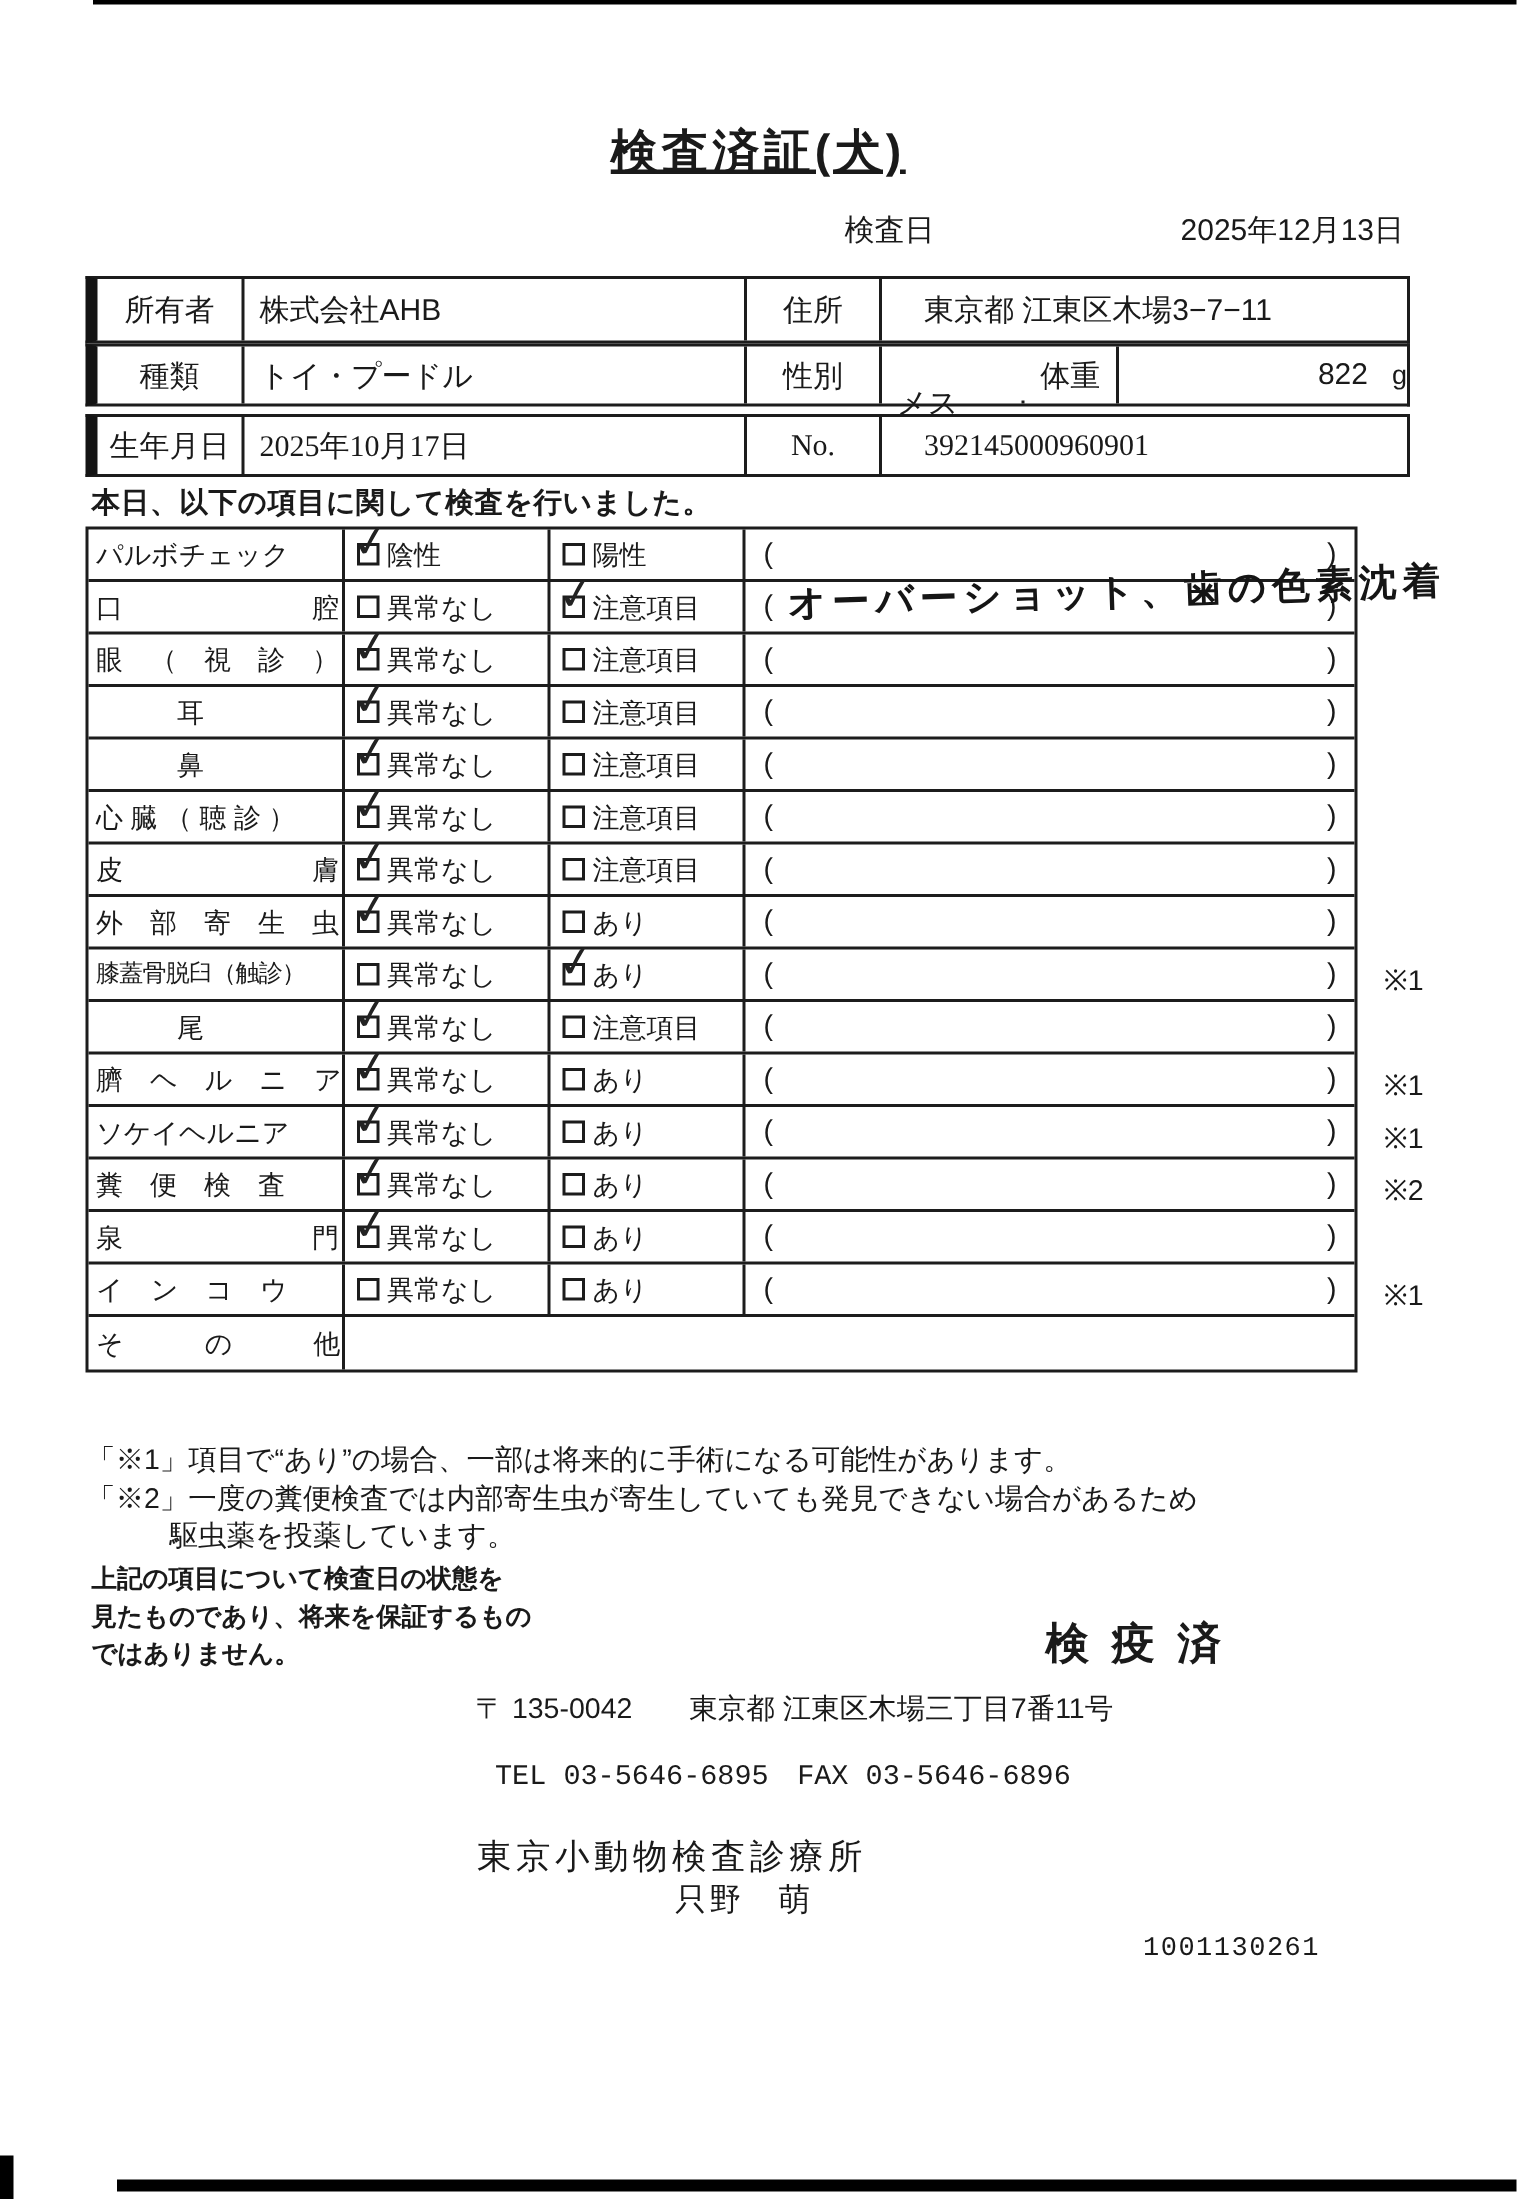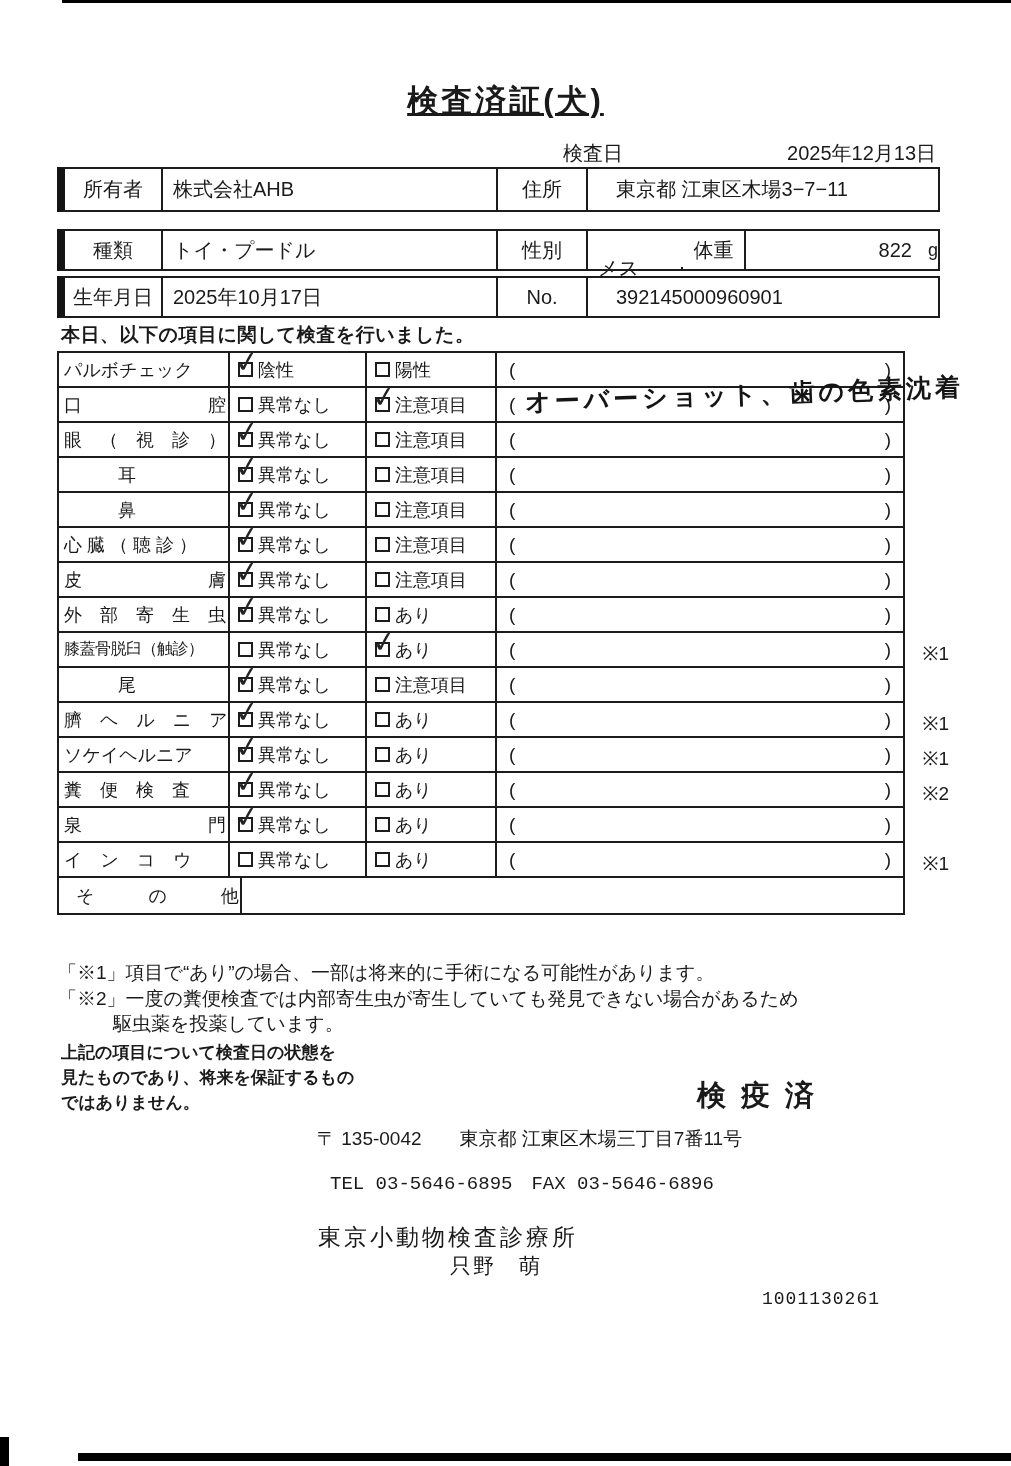--- a/index.html
+++ b/index.html
@@ -30,38 +30,38 @@
 
   .box-table {
     position: absolute; left: 57px; width: 883px;
     display: flex; align-items: stretch;
     border: 2px solid #1c1c1c; border-left: 8px solid #141414;
   }
   .bt-cell { display: flex; align-items: center; font-size: 20px; white-space: pre; }
   .bt-label { justify-content: center; border-right: 2px solid #1c1c1c; }
   .bt-value { padding-left: 10px; }
   .bt-divide { border-right: 2px solid #1c1c1c; }
-  .owner-table { top: 167px; height: 45px; }
+  .owner-table { top: 184px; height: 45px; }
   .pet-row1 { top: 229px; height: 42px; }
-  .pet-row2 { top: 276px; height: 42px; }
+  .pet-row2 { top: 276px; height: 42px; font-family: Liberation Serif, serif; }
   .w-owner-label { width: 98px; }
   .w-owner-value { width: 335px; }
   .w-addr-label { width: 90px; }
   .w-addr-value { flex: 1; padding-left: 28px; }
   .w-sex-value { width: 95px; margin-top: 36px; }
   .w-weight-label { width: 63px; }
   .w-weight-value { flex: 1; justify-content: flex-end; padding-right: 0; gap: 16px; }
   .weight-unit { font-size: 18px; }
 
   .intro { position: absolute; top: 322px; left: 61px; font-size: 19px; font-weight: 700; letter-spacing: .5px; }
 
   
   .items { position: absolute; top: 351px; left: 57px; width: 848px; border: 2px solid #1c1c1c; }
   .item-row { position: relative; display: flex; align-items: stretch; height: 35px; border-bottom: 2px solid #1c1c1c; }
-  .item-row:last-child { border-bottom: none; margin-left: 12px; }
+  .item-row:last-child { border-bottom: none; }
   .c-label {
     width: 171px; border-right: 2px solid #1c1c1c;
     display: flex; align-items: center; padding-left: 5px;
     font-size: 18px; white-space: pre; overflow: hidden;
   }
   .c-label.tight { font-size: 16px; letter-spacing: -0.5px; }
   .c-opt { display: flex; align-items: center; padding-left: 8px; border-right: 2px solid #1c1c1c; font-size: 18px; }
   .c-opt1 { width: 137px; }
   .c-opt2 { width: 130px; }
   .c-rest { flex: 1; }

